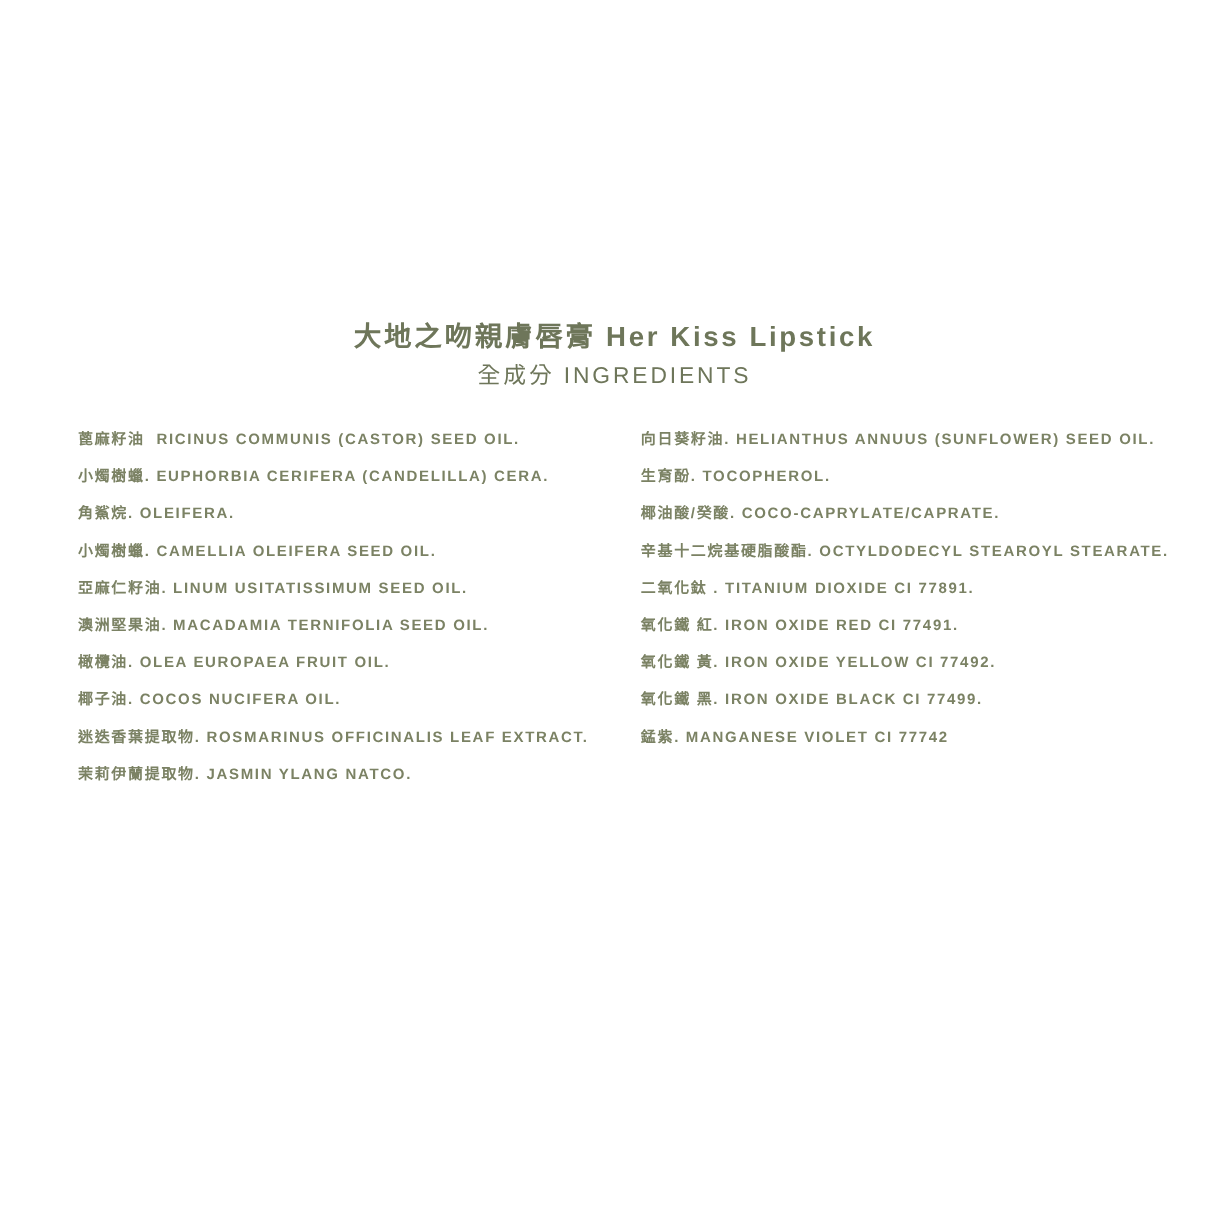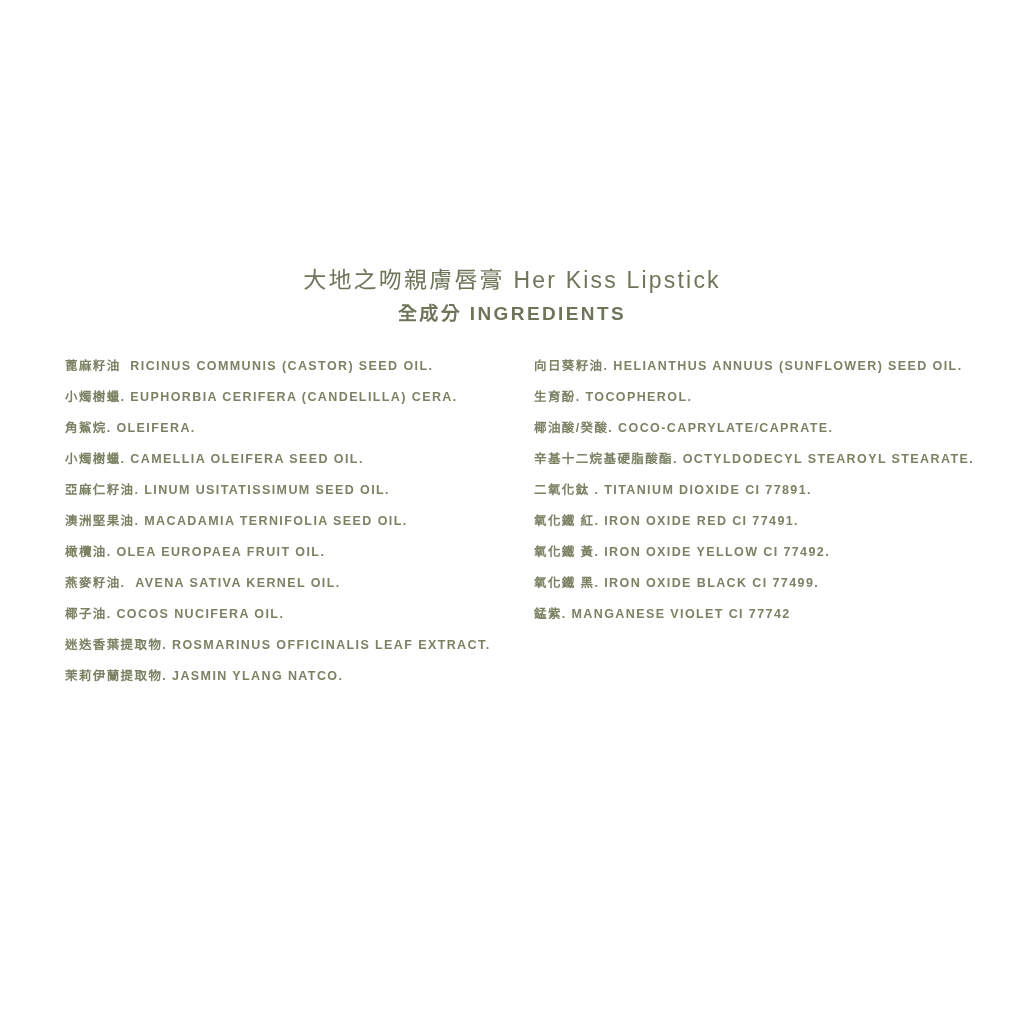--- a/index.html
+++ b/index.html
@@ -22,27 +22,27 @@
   .header {
     position: absolute;
     top: 266px;
     left: 0;
     width: 100%;
     text-align: center;
     color: #6e765a;
   }
   .title {
     font-size: 23px;
-    font-weight: 400;
+    font-weight: 700;
     letter-spacing: 2.2px;
     line-height: 28px;
   }
   .subtitle {
     font-size: 19px;
-    font-weight: 700;
+    font-weight: 400;
     letter-spacing: 2.4px;
     line-height: 24px;
     margin-top: 8px;
   }
   .columns {
     position: absolute;
     top: 351px;
     left: 0;
     width: 1024px;
   }
@@ -75,21 +75,20 @@
   <main class="columns">
 
     <div class="col col-left">
       <div class="row">蓖麻籽油  RICINUS COMMUNIS (CASTOR) SEED OIL.</div>
       <div class="row">小燭樹蠟. EUPHORBIA CERIFERA (CANDELILLA) CERA.</div>
       <div class="row">角鯊烷. OLEIFERA.</div>
       <div class="row">小燭樹蠟. CAMELLIA OLEIFERA SEED OIL.</div>
       <div class="row">亞麻仁籽油. LINUM USITATISSIMUM SEED OIL.</div>
       <div class="row">澳洲堅果油. MACADAMIA TERNIFOLIA SEED OIL.</div>
       <div class="row">橄欖油. OLEA EUROPAEA FRUIT OIL.</div>
-      <div class="row">燕麥籽油.  AVENA SATIVA KERNEL OIL.</div>
       <div class="row">椰子油. COCOS NUCIFERA OIL.</div>
       <div class="row">迷迭香葉提取物. ROSMARINUS OFFICINALIS LEAF EXTRACT.</div>
       <div class="row">茉莉伊蘭提取物. JASMIN YLANG NATCO.</div>
     </div>
 
     <div class="col col-right">
       <div class="row">向日葵籽油. HELIANTHUS ANNUUS (SUNFLOWER) SEED OIL.</div>
       <div class="row">生育酚. TOCOPHEROL.</div>
       <div class="row">椰油酸/癸酸. COCO-CAPRYLATE/CAPRATE.</div>
       <div class="row">辛基十二烷基硬脂酸酯. OCTYLDODECYL STEAROYL STEARATE.</div>

